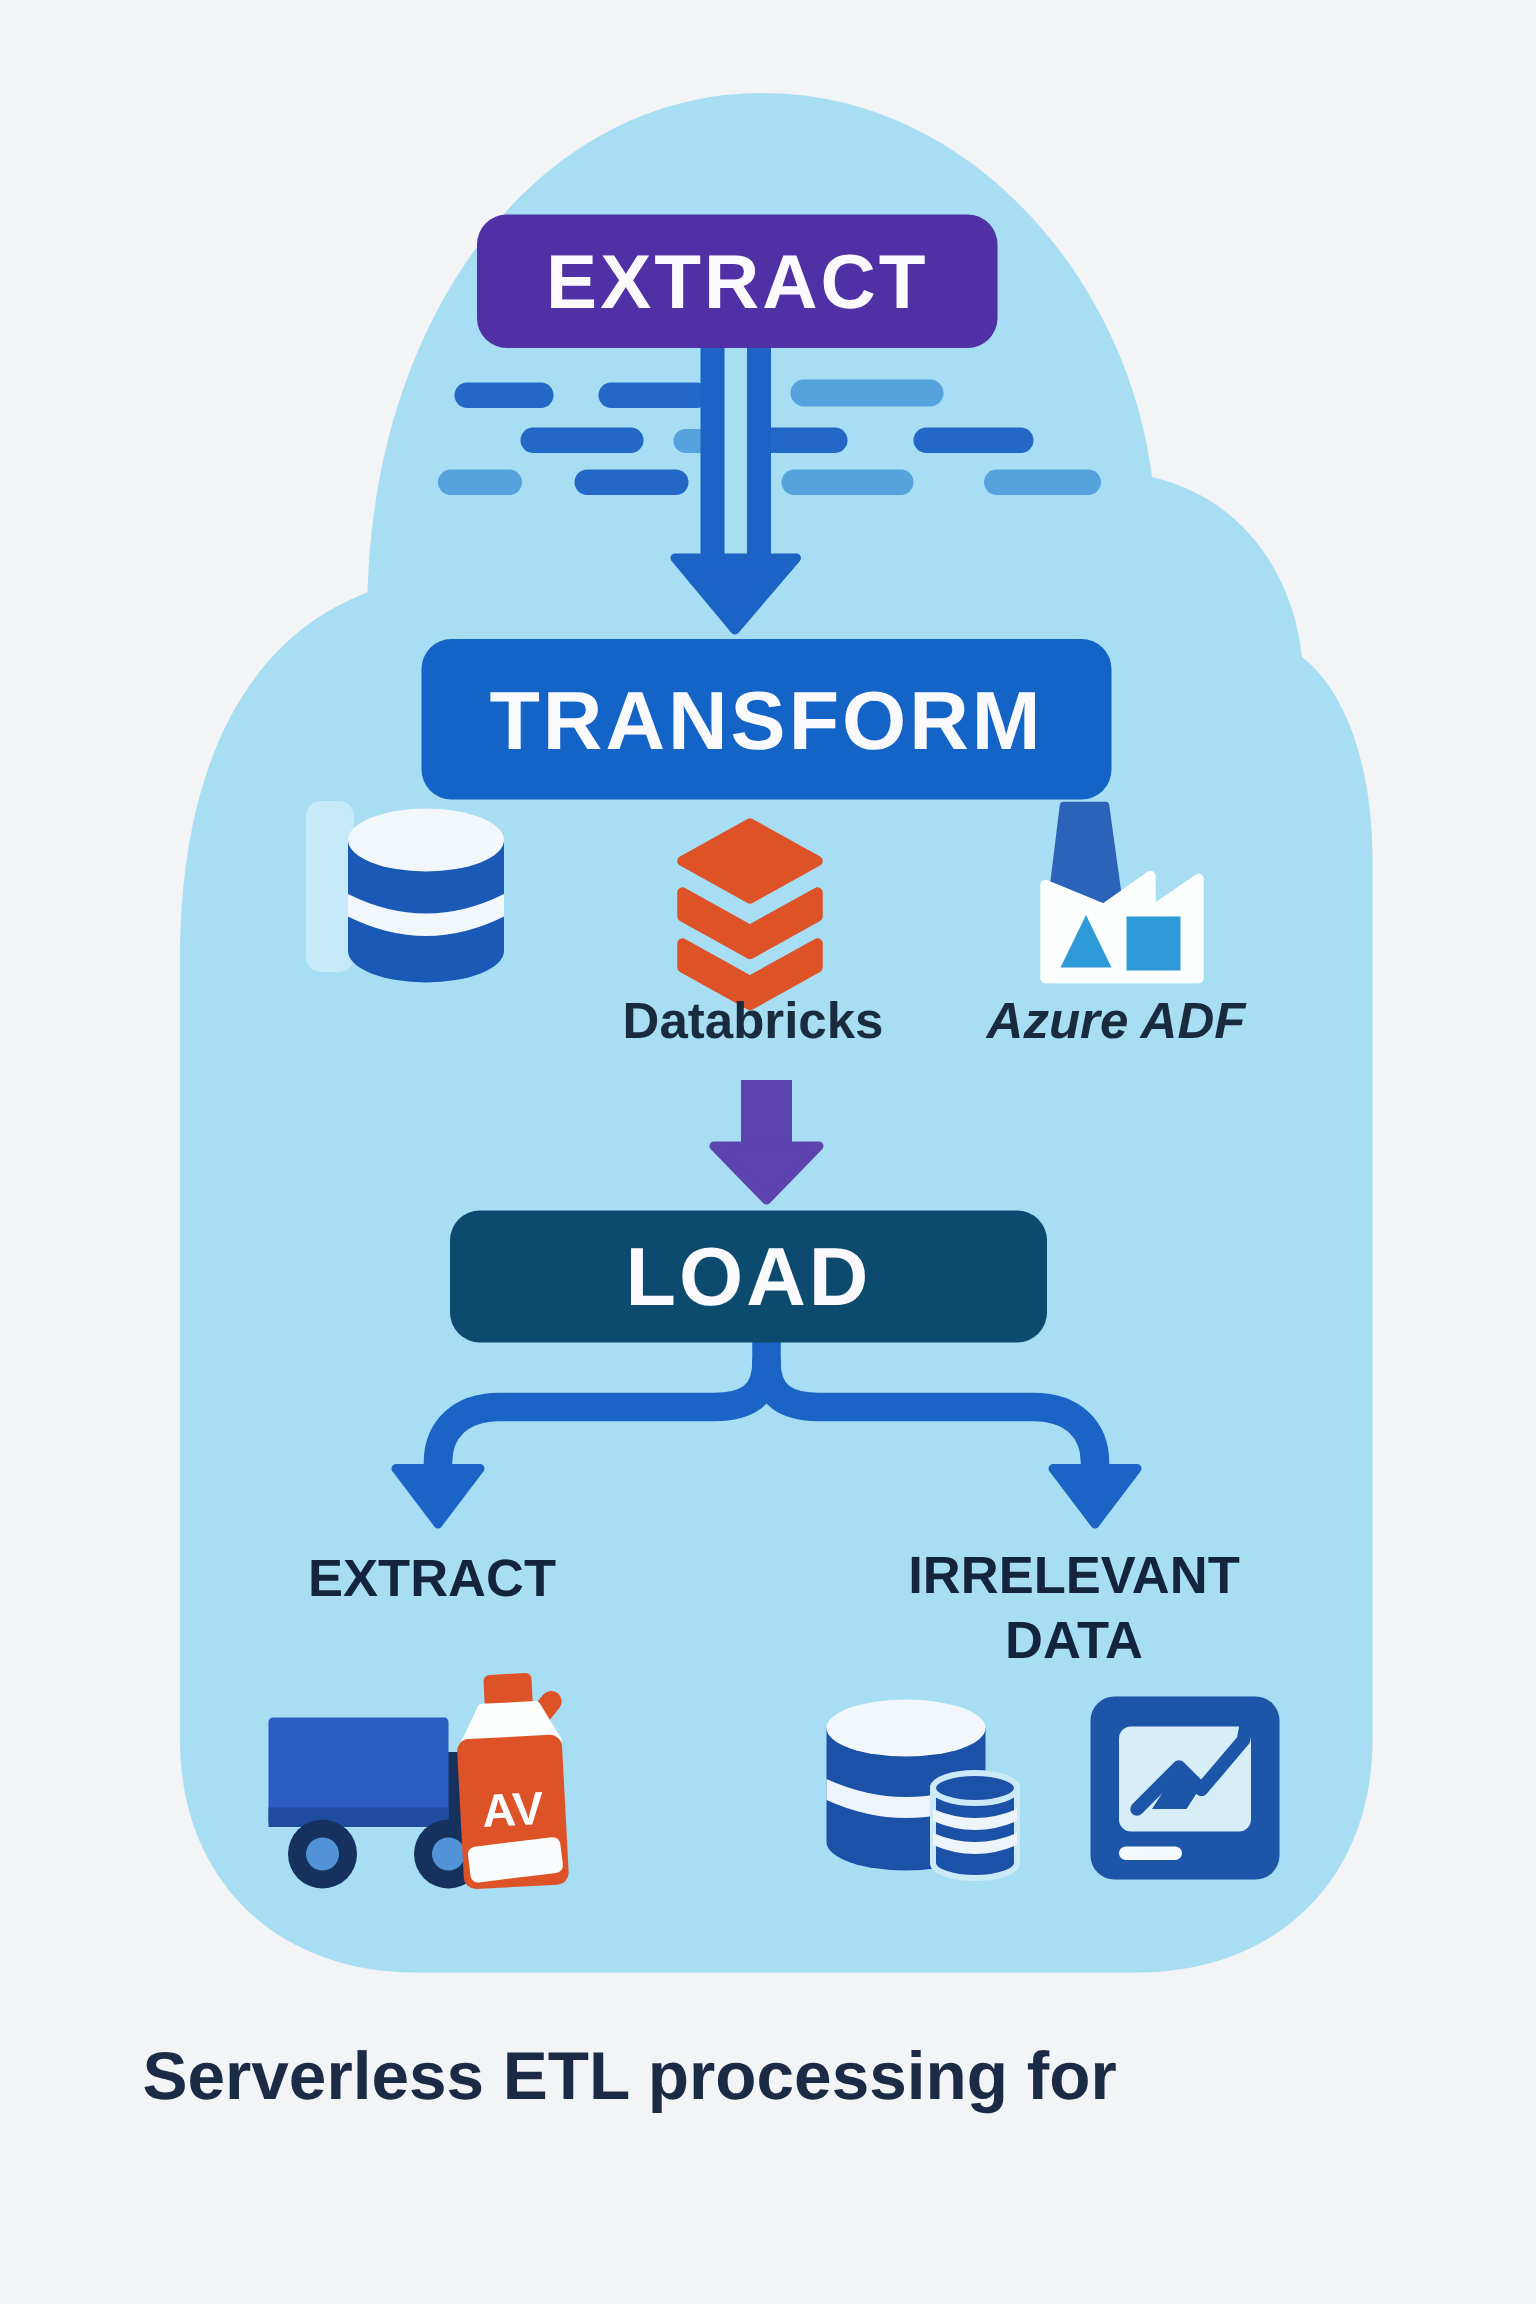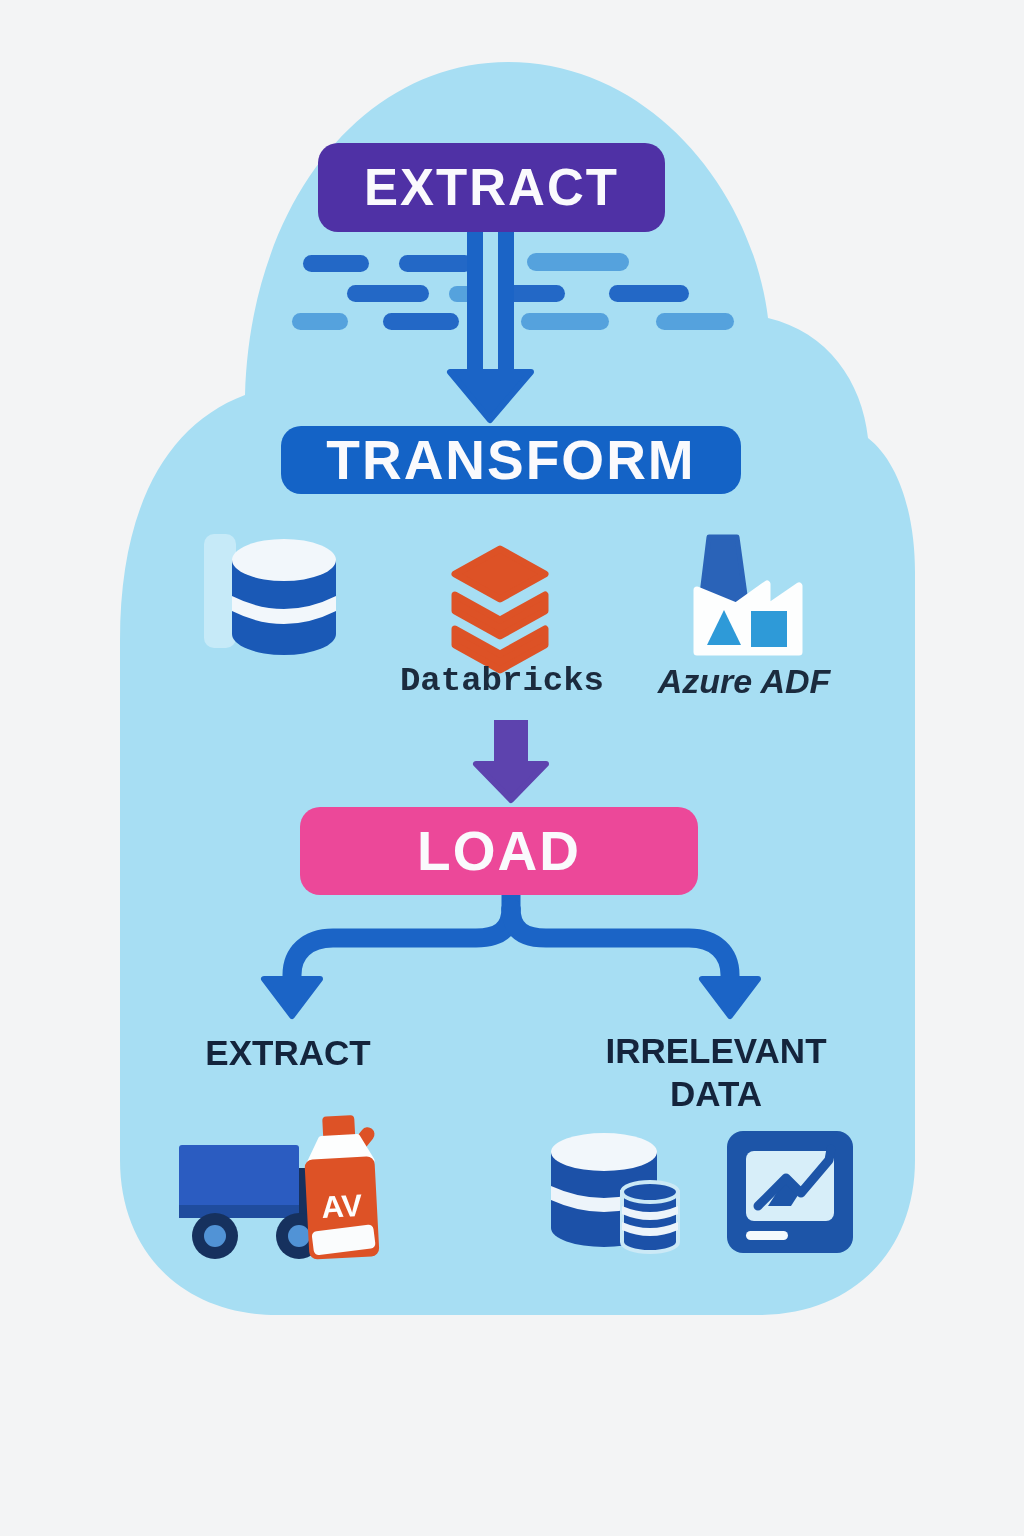--- a/index.html
+++ b/index.html
@@ -7,22 +7,22 @@
     position:relative;width:1024px;height:1536px;overflow:hidden;
     background:#F3F4F5;
     font-family:"Liberation Sans", sans-serif;
   }
   svg.layer{position:absolute;left:0;top:0;width:1024px;height:1536px;}
   .stage-box{
     position:absolute;display:flex;align-items:center;justify-content:center;
     color:#FAFAFD;font-weight:bold;letter-spacing:2px;
   }
   .stage-extract{left:318px;top:143px;width:347px;height:89px;background:#4F31A5;border-radius:20px;font-size:51px;}
-  .stage-transform{left:281px;top:426px;width:460px;height:68px;background:#1463C6;border-radius:20px;font-size:55px;}
-  .stage-load{left:300px;top:807px;width:398px;height:88px;background:#ec4899;border-radius:20px;font-size:55px;}
+  .stage-transform{left:281px;top:426px;width:460px;height:107px;background:#1463C6;border-radius:20px;font-size:55px;}
+  .stage-load{left:300px;top:807px;width:398px;height:88px;background:#0c4a6e;border-radius:20px;font-size:55px;}
   .tool-label{
     position:absolute;top:662px;width:250px;text-align:center;
     color:#1B2B3E;font-size:34px;font-weight:bold;
   }
   .out-label{
     position:absolute;width:250px;text-align:center;
     color:#14243C;font-size:35px;font-weight:bold;line-height:1.22;
   }
   .caption{
     position:absolute;left:95px;top:1352px;width:920px;
@@ -146,22 +146,23 @@
   <div class="stage-box stage-extract">
     <span>EXTRACT</span>
   </div>
   <div class="stage-box stage-transform">
     <span>TRANSFORM</span>
   </div>
   <div class="stage-box stage-load">
     <span>LOAD</span>
   </div>
 
-  <div class="tool-label" style="left:377px;font-family:Liberation Mono, monospace;">Databricks</div>
+  <div class="tool-label" style="left:377px;">Databricks</div>
   <div class="tool-label" style="left:619px;font-style:italic;">Azure ADF</div>
 
   <div class="out-label" style="left:163px;top:1032px;">EXTRACT</div>
   <div class="out-label" style="left:591px;top:1030px;">IRRELEVANT DATA</div>
 
   <div class="caption">
+    <span>Serverless ETL processing for</span>
   </div>
 
 </div>
 
 </body></html>

